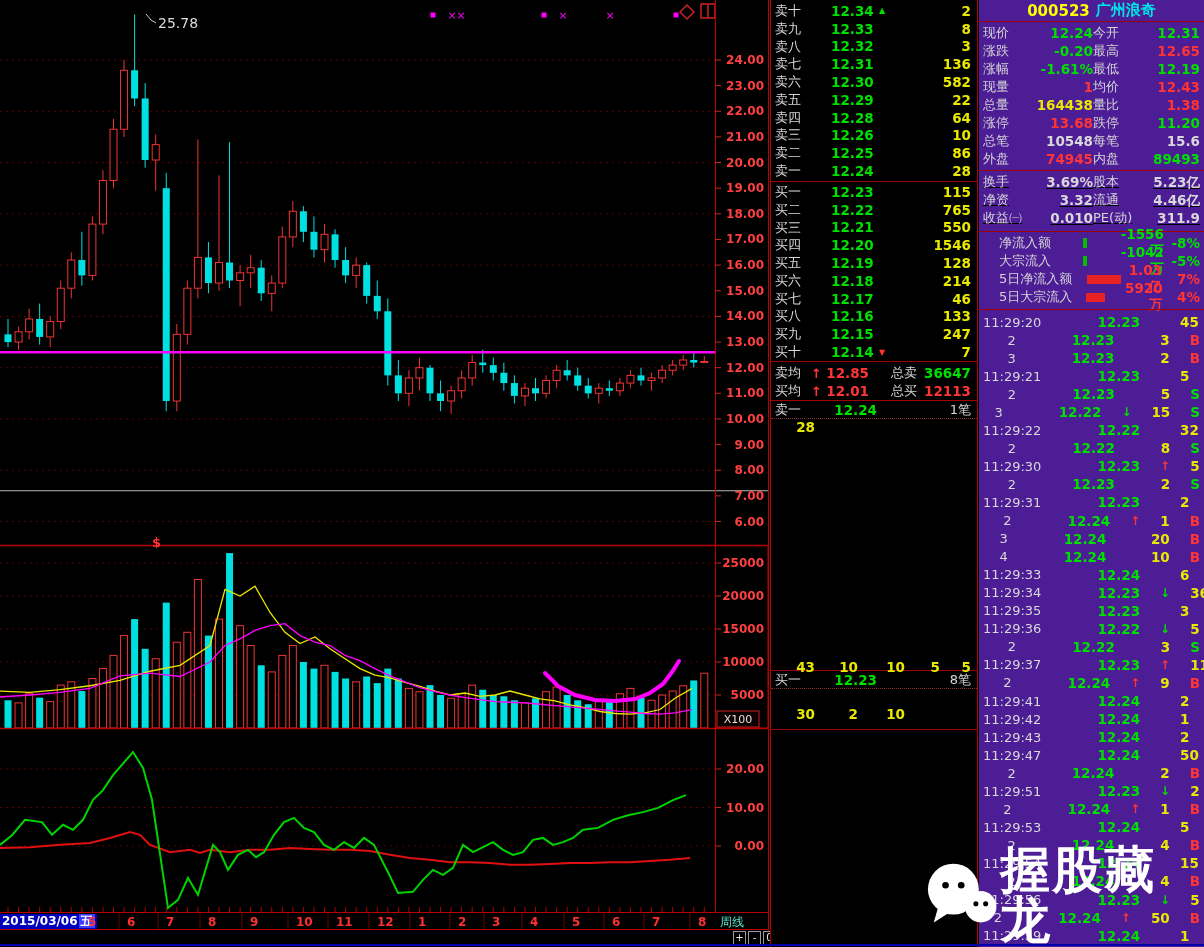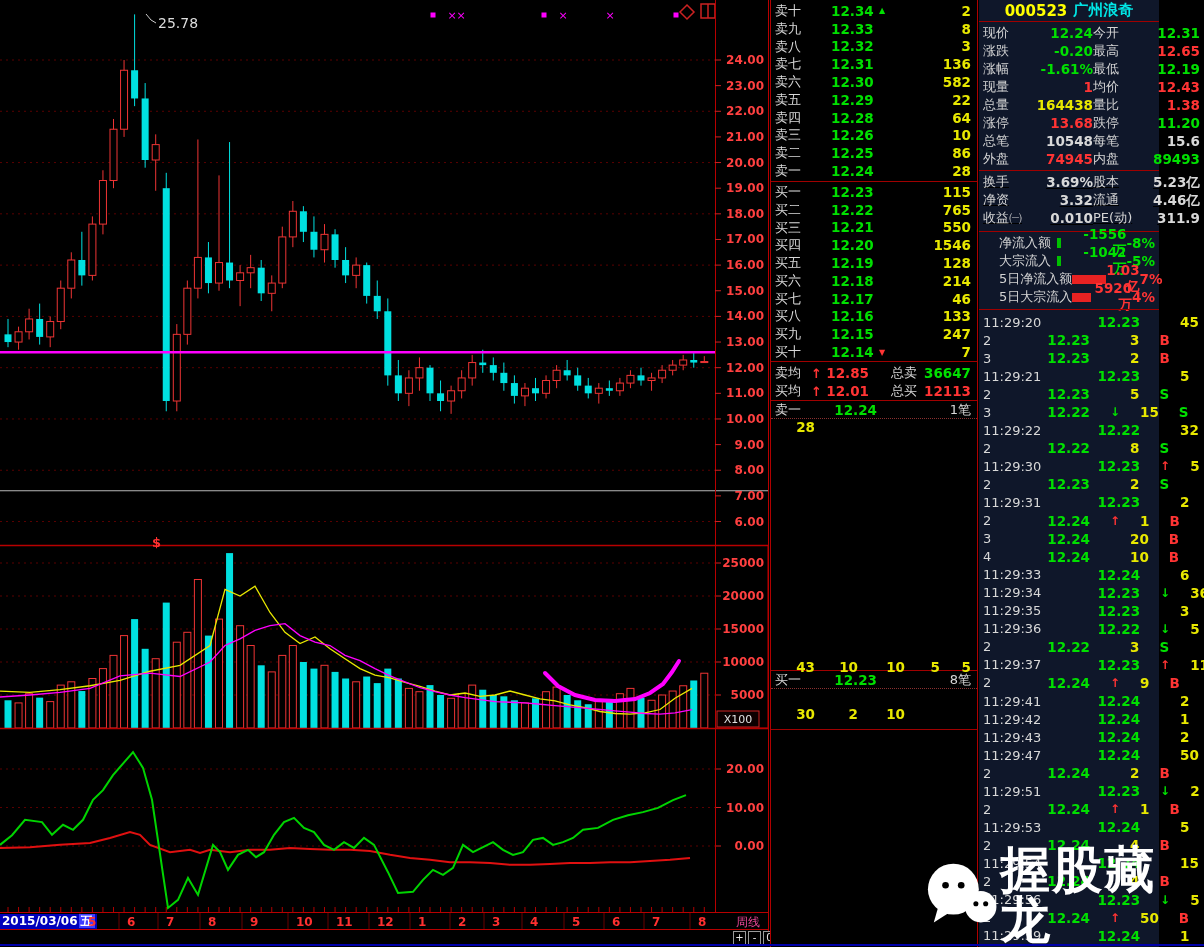--- a/index.html
+++ b/index.html
@@ -19,21 +19,21 @@
   .ob-vol{flex:1;text-align:right;font-weight:bold;font-size:13.5px;color:#e8e800;}
   .avg-row{display:flex;align-items:center;height:18px;font-size:13px;padding:0 6px 0 4px;}
   .avg-row .lbl{color:#d8d8d8;width:36px;}
   .avg-row .ar{width:12px;color:#ff3434;font-weight:bold;}
   .avg-row .pv{width:46px;text-align:right;font-weight:bold;font-size:13.5px;color:#ff3434;}
   .avg-row .lbl2{color:#d8d8d8;margin-left:22px;}
   .avg-row .tv{flex:1;text-align:right;font-weight:bold;font-size:13.5px;}
   .q-row{display:flex;align-items:center;height:16px;font-size:13px;padding:0 6px 0 4px;}
   .q-row .num{font-weight:bold;color:#e8e800;text-align:right;font-size:13.5px;}
   
-  #right-panel{left:979px;top:0;width:180px;height:947px;background:#0f172a;}
+  #right-panel{left:979px;top:0;width:225px;height:947px;background:#4c1d95;}
   .rp-header{position:absolute;top:0;left:0;right:0;height:21px;display:flex;justify-content:center;
              align-items:center;gap:6px;font-size:15px;font-weight:bold;}
   .qgrid{position:absolute;left:4px;right:4px;display:grid;grid-template-columns:50px 60px 60px 1fr;}
   .qgrid span{height:18px;line-height:18px;font-size:13px;white-space:nowrap;}
   .qgrid .lab{color:#d4d4d4;}
   .qgrid .val{text-align:right;font-weight:bold;font-size:13.5px;}
   .nf-row{display:flex;align-items:center;height:18px;font-size:13px;padding:0 4px;}
   .nf-row .lab{width:88px;color:#d4d4d4;white-space:nowrap;margin-left:16px;}
   .nf-row .barbox{width:40px;display:flex;align-items:center;}
   .nf-row .val{flex:1;text-align:right;font-weight:bold;font-size:13.5px;}
@@ -45,21 +45,21 @@
   .tick-row .tm{width:66px;text-align:right;color:#d8d8d8;}
   .tick-row .pr{width:58px;margin-left:36px;font-weight:bold;font-size:13.5px;text-align:left;}
   .tick-row .arw{width:12px;font-size:12px;font-weight:bold;}
   .tick-row .vol{flex:1;text-align:right;font-weight:bold;font-size:13.5px;color:#e8e800;}
   .tick-row .bs{width:14px;text-align:right;font-weight:bold;font-size:13.5px;}
   
   #date-chip{position:absolute;left:0;top:914px;height:15px;line-height:15px;background:#0000bb;
              color:#fff;font-size:12px;padding:0 2px;font-weight:bold;}
   #date-chip .wd{background:#3c3cff;color:#fff;padding:0 2px;margin-left:1px;}
   .month-lab{position:absolute;top:915px;color:#ff3030;font-size:12px;font-weight:bold;}
-  #period{position:absolute;left:727px;top:914px;width:42px;text-align:center;color:#ec4899;font-size:12px;}
+  #period{position:absolute;left:711px;top:914px;width:42px;text-align:center;color:#5eead4;font-size:12px;}
   #btns{position:absolute;left:733px;top:931px;display:flex;gap:2px;}
   #btns div{width:11px;height:12px;border:1px solid #9a9a9a;color:#e8e8e8;font-size:10px;
             line-height:11px;text-align:center;background:#000;}
   
   #watermark{left:924px;top:845px;display:flex;align-items:center;z-index:50;}
   #watermark .wm-text{color:#fff;font-size:50px;font-weight:bold;letter-spacing:2px;line-height:1;}
   #bottom-line{left:0;top:944px;width:1204px;height:2px;background:#0000a8;}
 </style>
 </head>
 <body>

